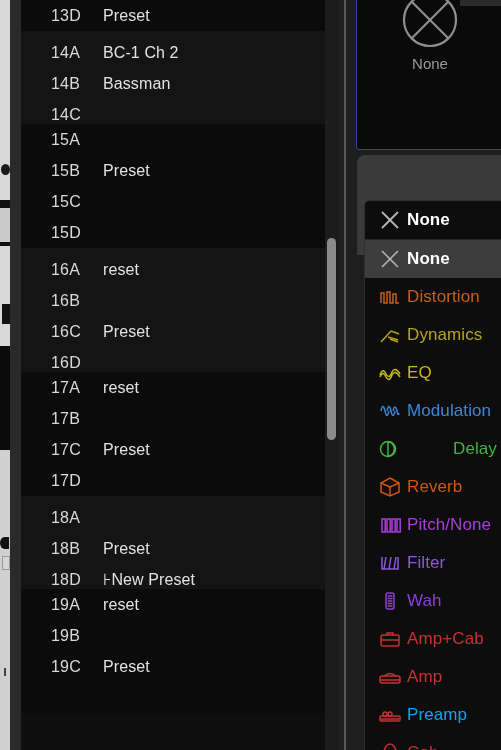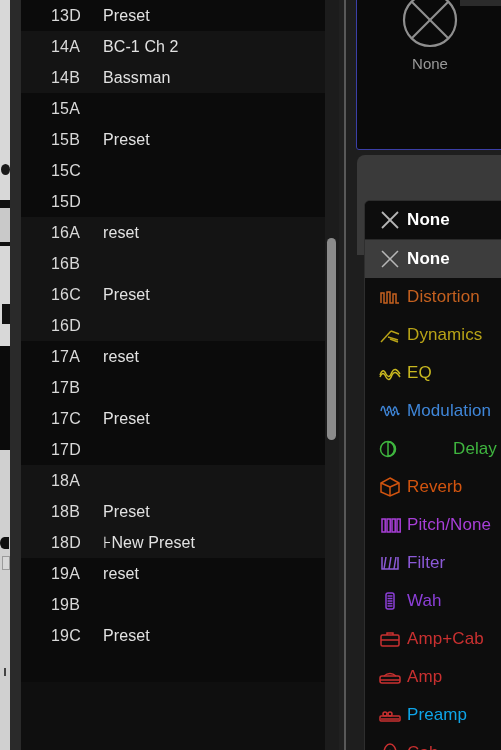--- a/index.html
+++ b/index.html
@@ -74,21 +74,21 @@
     overflow: hidden;
   }
   .row {
     height: 31px;
     display: flex; align-items: center;
     padding-left: 30px;
     color: #d9d9d9;
     font-size: 16px;
     white-space: nowrap;
   }
-  .row.shade-a { background: #141414; }
+  .row.shade-a { background: #141414; align-items: flex-end; }
   .row.shade-b { background: #0b0b0b; }
   .row .idx {
     width: 52px; flex: none;
     color: #d9d9d9;
     letter-spacing: 0.2px;
   }
   .row .nm {
     color: #e2e2e2;
     letter-spacing: 0.1px;
   }
@@ -212,20 +212,24 @@
         <span class="nm">Preset</span>
       </div>
       <div class="row shade-a">
         <span class="idx">14A</span>
         <span class="nm">BC-1 Ch 2</span>
       </div>
       <div class="row shade-a">
         <span class="idx">14B</span>
         <span class="nm">Bassman</span>
       </div>
+      <div class="row shade-a">
+        <span class="idx">14C</span>
+        <span class="nm"></span>
+      </div>
       <div class="row shade-b">
         <span class="idx">15A</span>
         <span class="nm"></span>
       </div>
       <div class="row shade-b">
         <span class="idx">15B</span>
         <span class="nm">Preset</span>
       </div>
       <div class="row shade-b">
         <span class="idx">15C</span>

